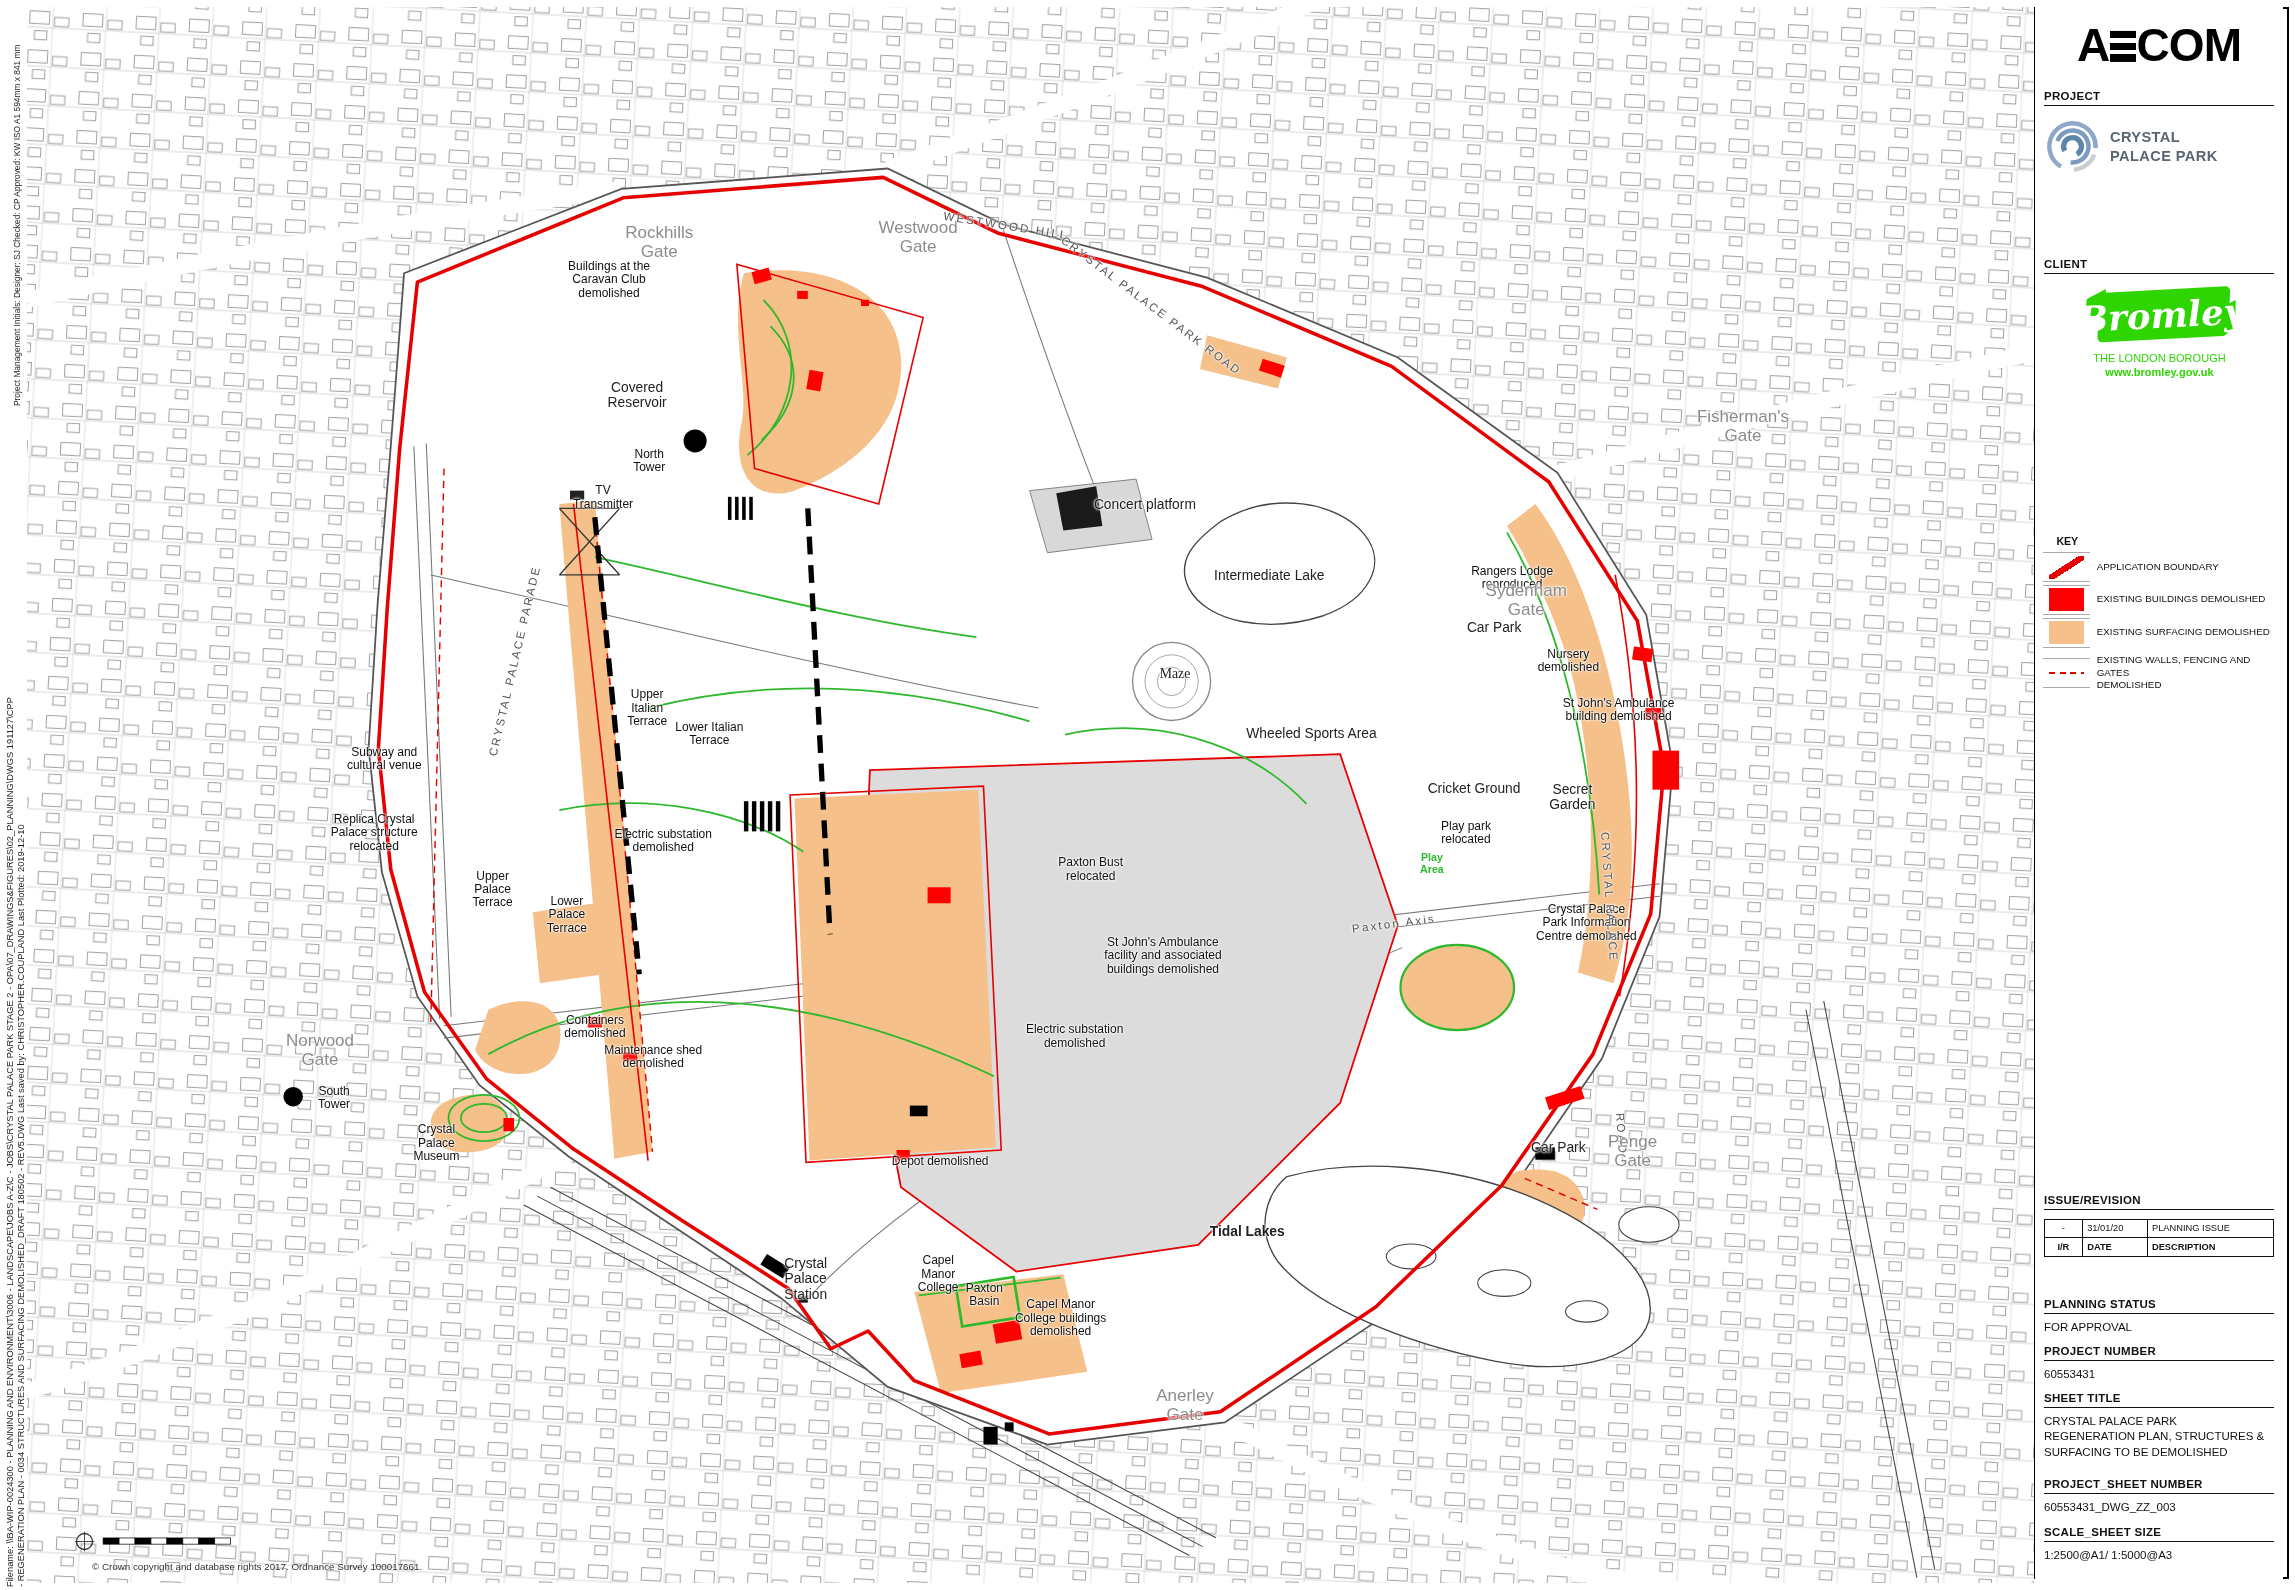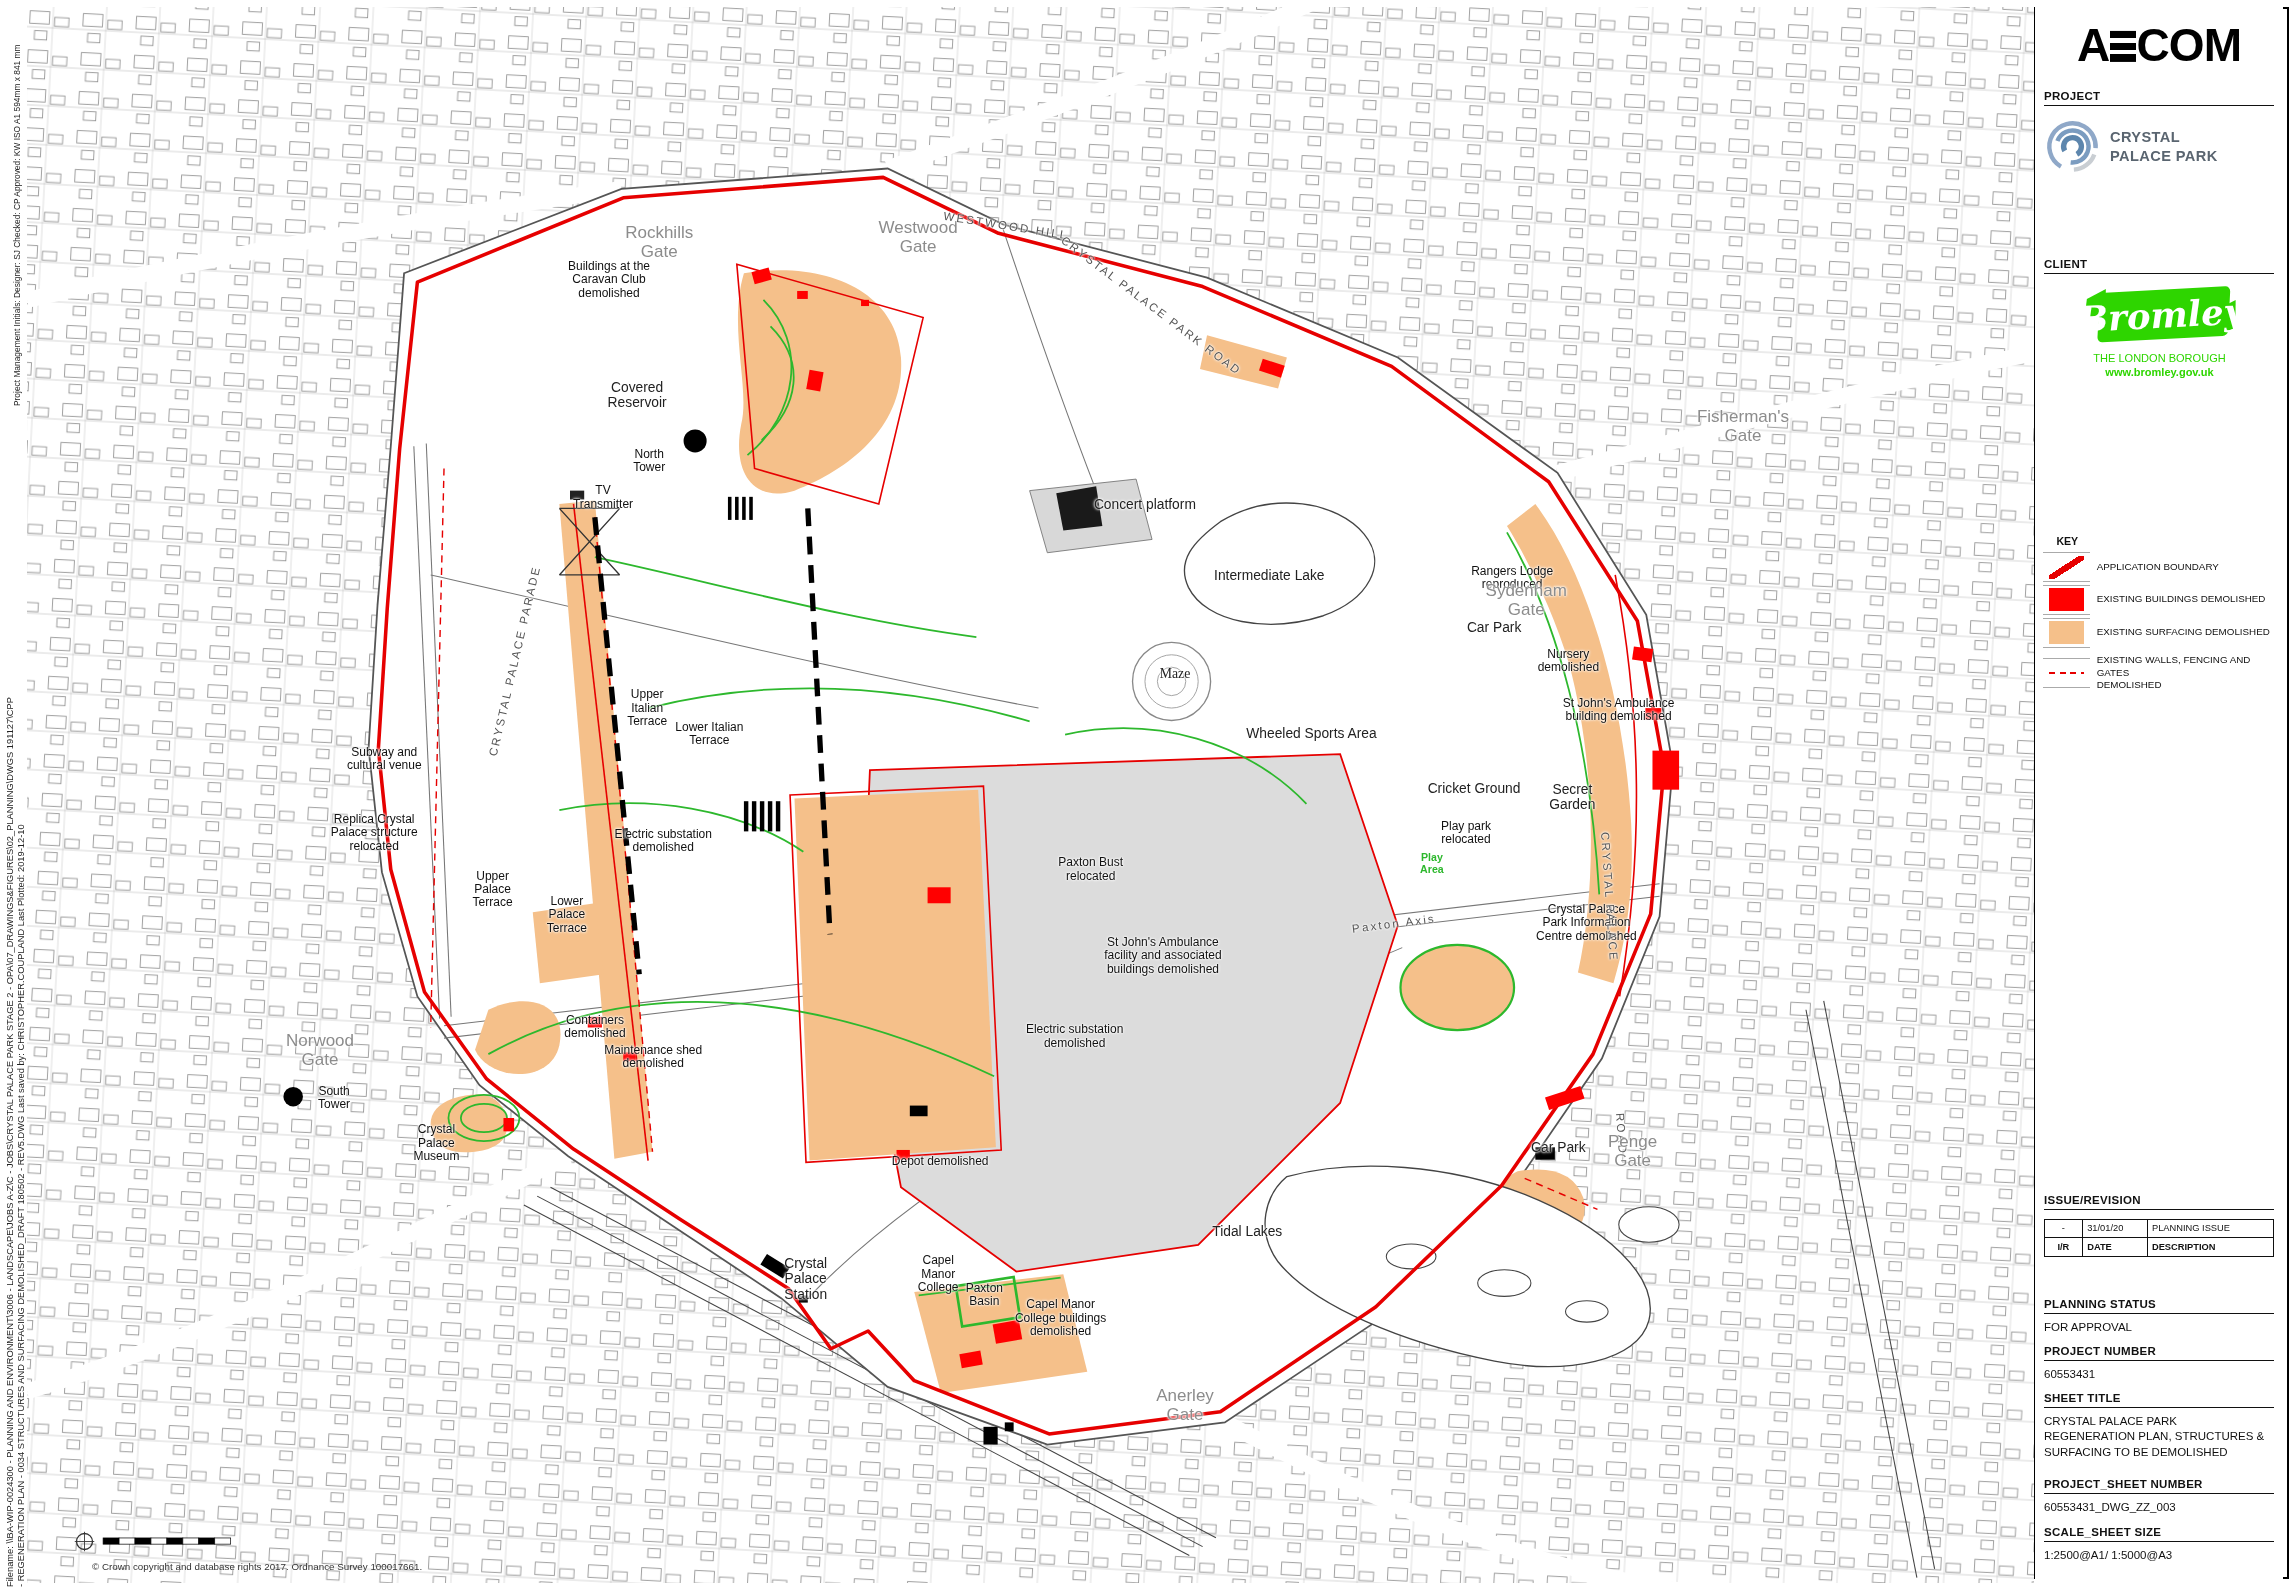--- a/index.html
+++ b/index.html
@@ -306,21 +306,21 @@
 Palace
 Station</div>
       <div class="mlabel" style="left: 45.4%; top: 80.4%;">Capel
 Manor
 College</div>
       <div class="mlabel" style="left: 47.7%; top: 81.7%;">Paxton
 Basin</div>
       <div class="mlabel" style="left: 51.5%; top: 83.2%;">Capel Manor
 College buildings
 demolished</div>
-      <div class="mlabel area" style="left: 60.8%; top: 77.7%;">Tidal Lakes</div>
+      <div class="mlabel area" style="left: 60.8%; top: 77.7%; font-weight: bold;">Tidal Lakes</div>
       <div class="mlabel gate" style="left: 57.7%; top: 88.7%;">Anerley
 Gate</div>
       <div class="mlabel road" style="left: 24.3%; top: 41.5%; transform: translate(-50%, -50%) rotate(-77deg);">CRYSTAL PALACE PARADE</div>
     </div>
 
   <svg class="scalebar" width="186" height="27" viewBox="0 0 210 30">
     <circle cx="13" cy="15" r="9" fill="none" stroke="#333" stroke-width="1.5"></circle>
     <path d="M13,4 V26 M2,15 H24" stroke="#333" stroke-width="1"></path>
     <g stroke="#000" stroke-width="0.8">
       <rect x="34" y="11" width="18" height="7" fill="#000"></rect>

